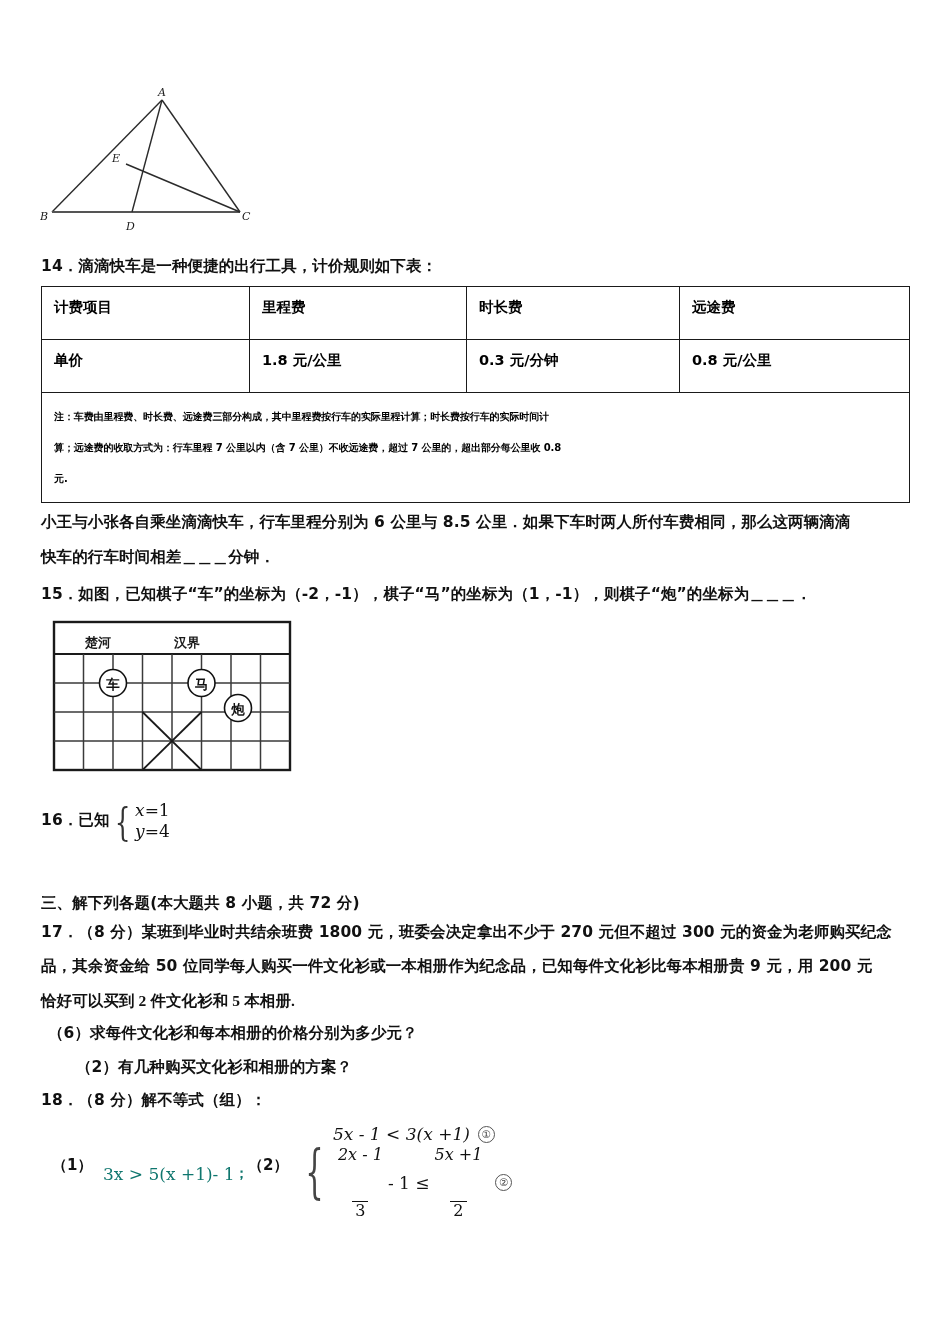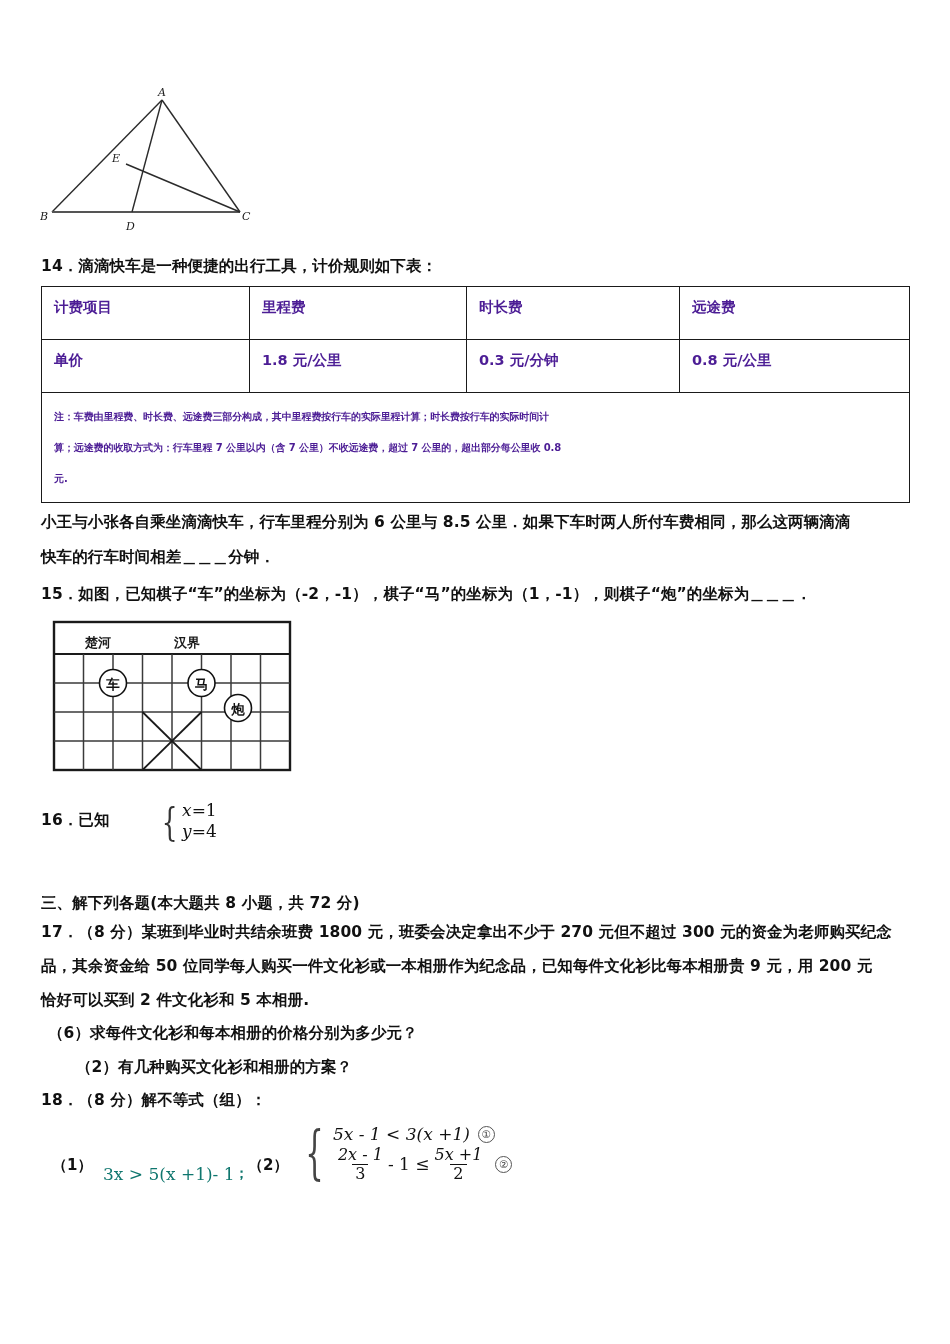--- a/index.html
+++ b/index.html
@@ -54,21 +54,21 @@
     table-layout: fixed;
   }
   .fare-table td {
     border: 1px solid #1a1a1a;
     padding: 11px 10px 11px 12px;
     font-family: "DejaVu Sans", "Liberation Sans", sans-serif;
     font-size: 14.5px;
     font-weight: bold;
     vertical-align: top;
     height: 30px;
-    color: #4c1d95;
+    color: #000000;
   }
   .fare-table td.note {
     padding: 8px 10px 8px 12px;
     line-height: 31px;
     height: auto;
     font-size: 10px;
     letter-spacing: -0.1px;
   }
   .col-a { width: 208px; }
   .col-b { width: 217px; }
@@ -81,21 +81,20 @@
     left: 52px;
     top: 620px;
     width: 195px;
     height: 152px;
   }
 
   
   .mathblk {
     position: absolute;
     font-family: "DejaVu Serif", "Liberation Serif", serif;
-    gap: 47px;
   }
   .brace-sys {
     display: inline-flex;
     align-items: center;
     vertical-align: middle;
   }
   .brace-glyph {
     font-family: "DejaVu Serif", "Liberation Serif", serif;
     font-size: 40px;
     font-weight: 300;
@@ -147,20 +146,21 @@
   }
   .ital { font-style: italic; }
   .frac {
     display: inline-flex;
     flex-direction: column;
     align-items: center;
     vertical-align: middle;
     margin: 0 2px;
     font-size: 16px;
     line-height: 1.12;
+    gap: 37px;
   }
   .frac .fnum { padding: 0 3px; }
   .frac .fden { padding: 0 3px; border-top: 1.3px solid #111; }
   .circnum {
     display: inline-block;
     width: 15px; height: 15px;
     border: 1.2px solid #555;
     border-radius: 50%;
     font-size: 10.5px;
     line-height: 14px;
@@ -289,21 +289,21 @@
           <i>y</i><span class="num-up">=4</span>
         </span>
       </span>
     </span>
   </div>
 
   <div class="q-line" style="left:41px; top:892px;">三、解下列各题(本大题共 8 小题，共 72 分)</div>
 
   <div class="q-line" style="left:41px; top:921px;">17．（8 分）某班到毕业时共结余班费 1800 元，班委会决定拿出不少于 270 元但不超过 300 元的资金为老师购买纪念</div>
   <div class="q-line" style="left:41px; top:955px;">品，其余资金给 50 位同学每人购买一件文化衫或一本相册作为纪念品，已知每件文化衫比每本相册贵 9 元，用 200 元</div>
-  <div class="q-line" style="left:41px; top:989px;">恰好可以买到 2 件文化衫和 5 本相册.</div>
+  <div class="q-line" style="left:41px; top:989px;font-family:Liberation Serif, serif;">恰好可以买到 2 件文化衫和 5 本相册.</div>
   <div class="q-line" style="left:48px; top:1022px;">（6）求每件文化衫和每本相册的价格分别为多少元？</div>
   <div class="q-line" style="left:48px; top:1056px;margin-left:28px;">（2）有几种购买文化衫和相册的方案？</div>
 
   <div class="q-line" style="left:41px; top:1089px;">18．（8 分）解不等式（组）：</div>
 
   <span class="lbl-paren" style="position:absolute; left:52px; top:1156px;">（1）</span>
   <span class="inline-expr" style="position:absolute; left:103px; top:1164px;">
     <span>3x &gt; 5(x +1)- 1</span><span style="font-weight:bold; font-family:'DejaVu Sans',sans-serif; font-size:14px; vertical-align:2px;">；</span>
   </span>
 

